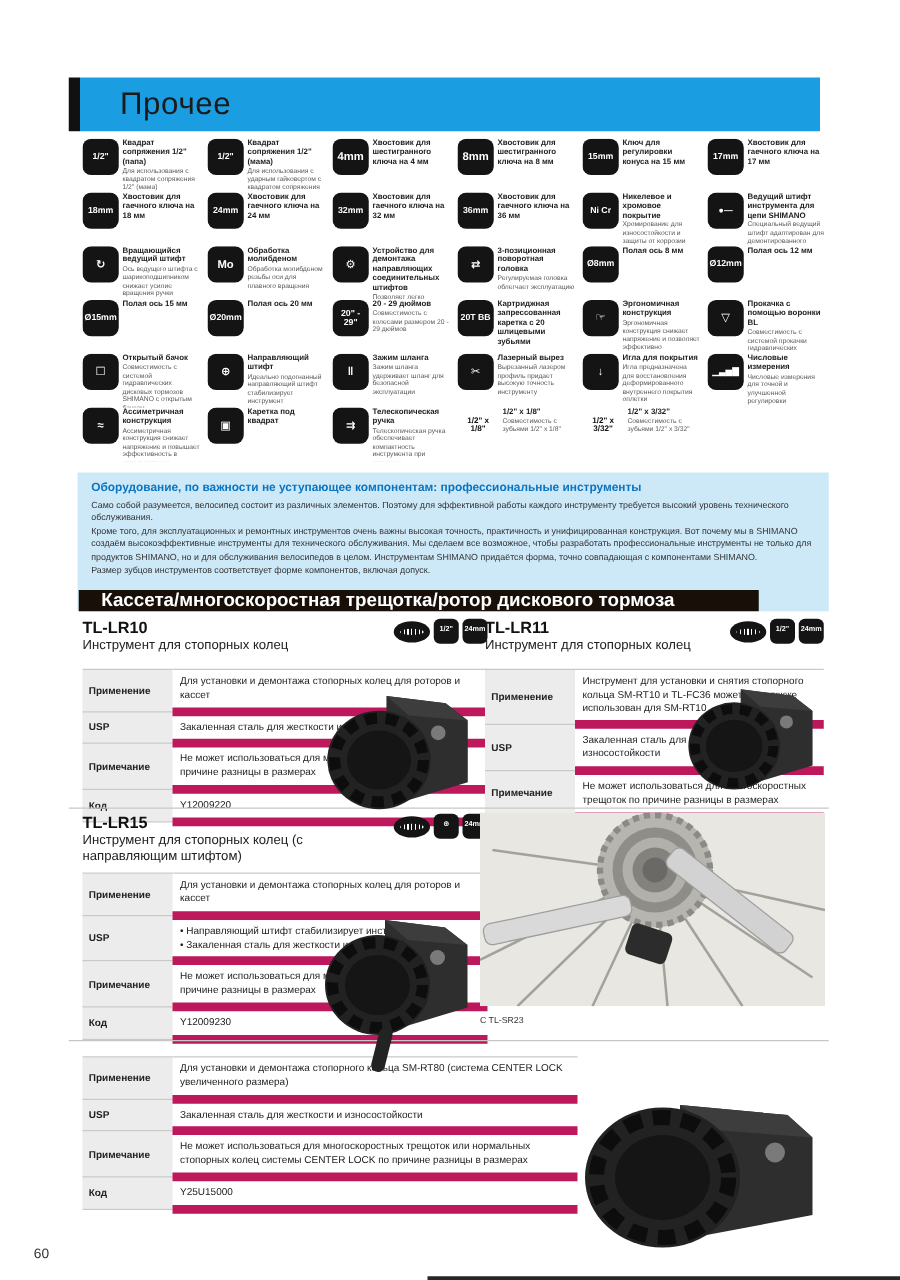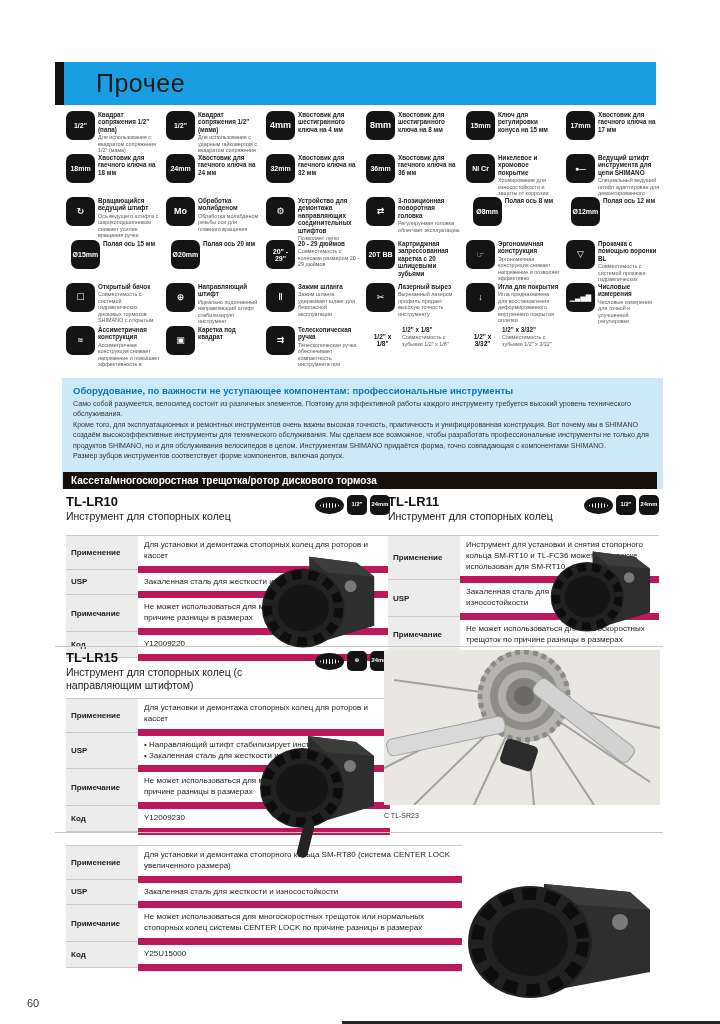--- a/index.html
+++ b/index.html
@@ -7,39 +7,39 @@
   .page{position:relative;width:720px;height:1024px;background:#fff;overflow:hidden;}
 
   
   .accent{position:absolute;left:55px;top:62px;width:9px;height:43px;background:#111;}
   .titlebar{position:absolute;left:64px;top:62px;width:592px;height:43px;background:#1b9de2;}
   .titlebar span{display:block;padding:7px 0 0 32px;font-size:25px;color:#1b1b1b;letter-spacing:.5px;}
 
   
   .legend{position:absolute;left:66px;top:111px;width:594px;display:grid;
           grid-template-columns:repeat(6,1fr);grid-auto-rows:43px;column-gap:6px;}
-  .lcell{display:flex;align-items:flex-start;gap:3px;overflow:hidden;justify-content:center;}
+  .lcell{display:flex;align-items:flex-start;gap:3px;overflow:hidden;}
   .lbox{flex:0 0 29px;width:29px;height:29px;border-radius:7px;background:#141414;color:#fff;
         display:flex;align-items:center;justify-content:center;text-align:center;
         font-size:7px;font-weight:bold;line-height:1;padding:1px;box-sizing:border-box;}
   .lbox.big{font-size:9px;}
   .lbox.plain{background:none;color:#111;border-radius:0;font-size:6.5px;width:33px;flex-basis:33px;height:auto;padding-top:8px;}
   .ltxt{min-width:0;}
   .lt{font-size:6.3px;font-weight:bold;line-height:1.18;color:#1d1d1d;}
   .ld{font-size:5.4px;line-height:1.2;color:#5a5a5a;margin-top:1px;}
 
   
   .infobox{position:absolute;left:62px;top:378px;width:601px;height:111px;background:#cde9f8;
            padding:7px 11px;box-sizing:border-box;}
   .infobox h2{margin:0 0 3px 0;font-size:9.5px;color:#0a74c0;}
   .infobox p{margin:0;font-size:7.1px;line-height:1.48;color:#333;}
 
   
-  .secbar{position:absolute;left:63px;top:472px;width:594px;height:17px;background:#181008;
-          color:#fff;font-size:10px;font-weight:bold;line-height:17px;padding-left:8px;box-sizing:border-box;}
+  .secbar{position:absolute;left:63px;top:472px;width:544px;height:17px;background:#181008;
+          color:#fff;font-size:15px;font-weight:bold;line-height:17px;padding-left:18px;box-sizing:border-box;}
 
   
   .product{position:absolute;}
   .phead{position:relative;padding-right:104px;min-height:34px;}
   .phead h3{margin:0;font-size:13px;color:#111;}
   .psub{margin:1px 0 0 0;font-size:10.5px;line-height:1.2;color:#222;}
   .picons{position:absolute;right:0;top:1px;display:flex;gap:3px;align-items:center;}
   .ic{display:flex;align-items:center;justify-content:center;}
   .ic.oval{width:29px;height:17px;border-radius:50%;background:#141414;position:relative;}
   .ic.oval::after{content:"";position:absolute;left:5px;right:5px;top:6px;bottom:6px;border-radius:50%;

